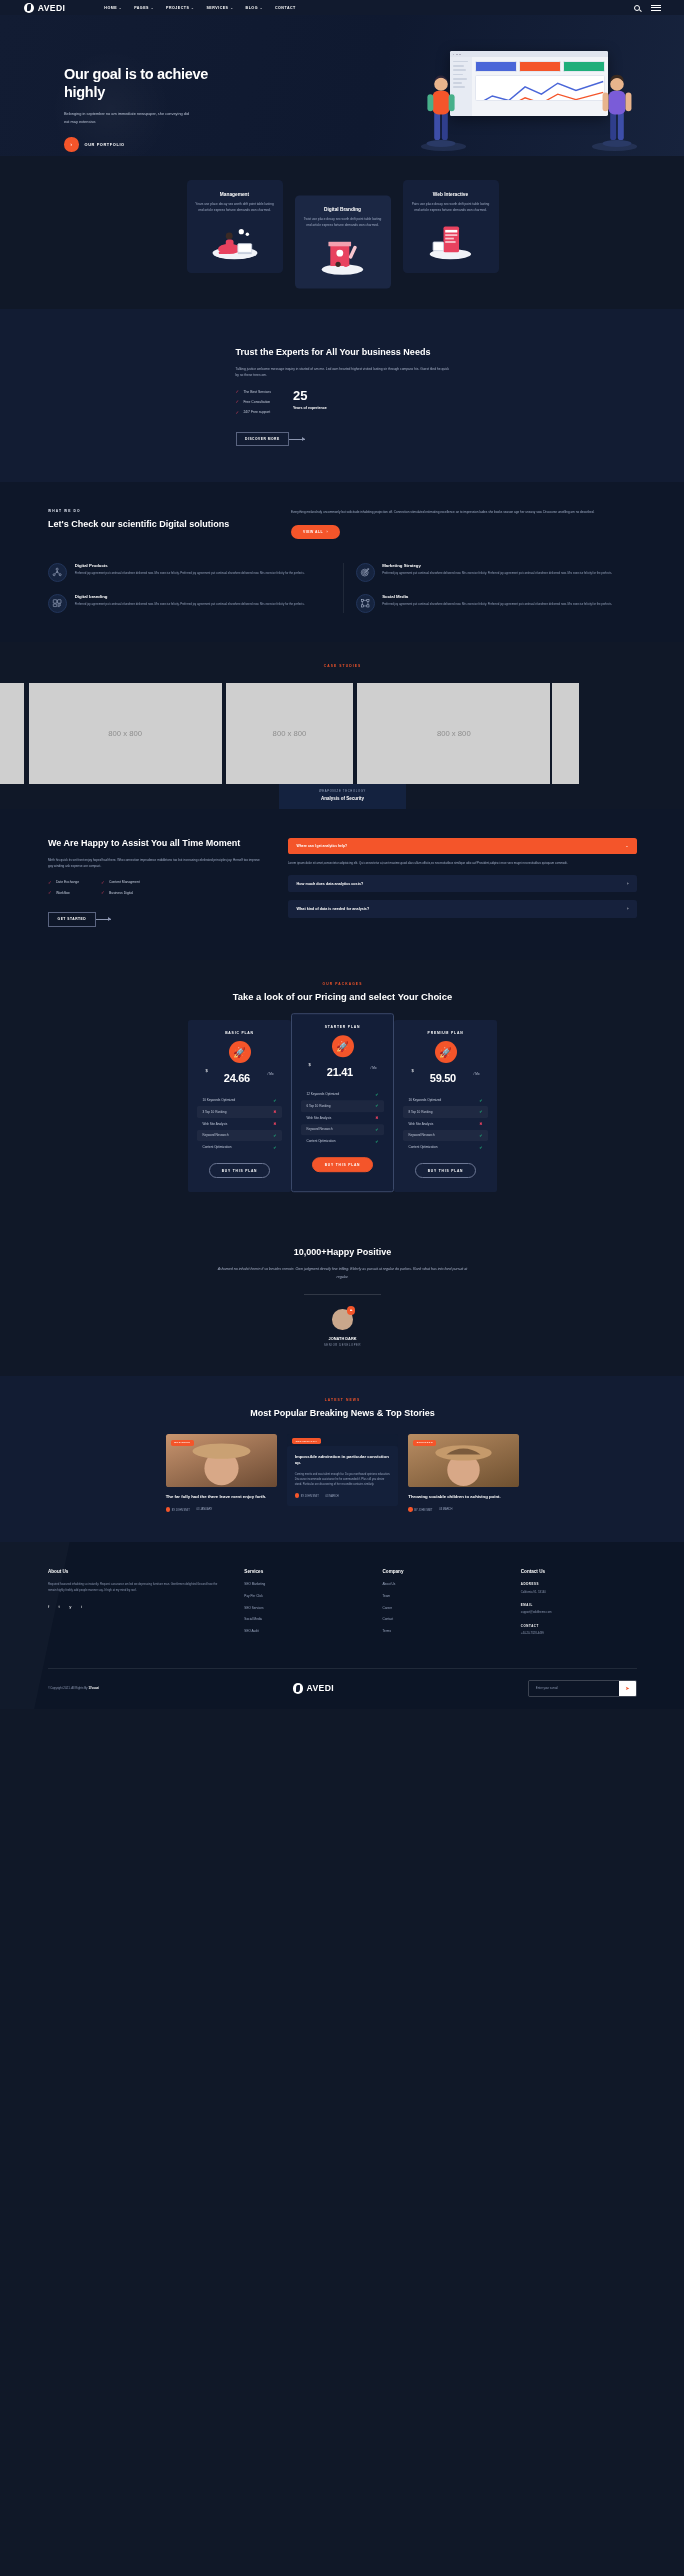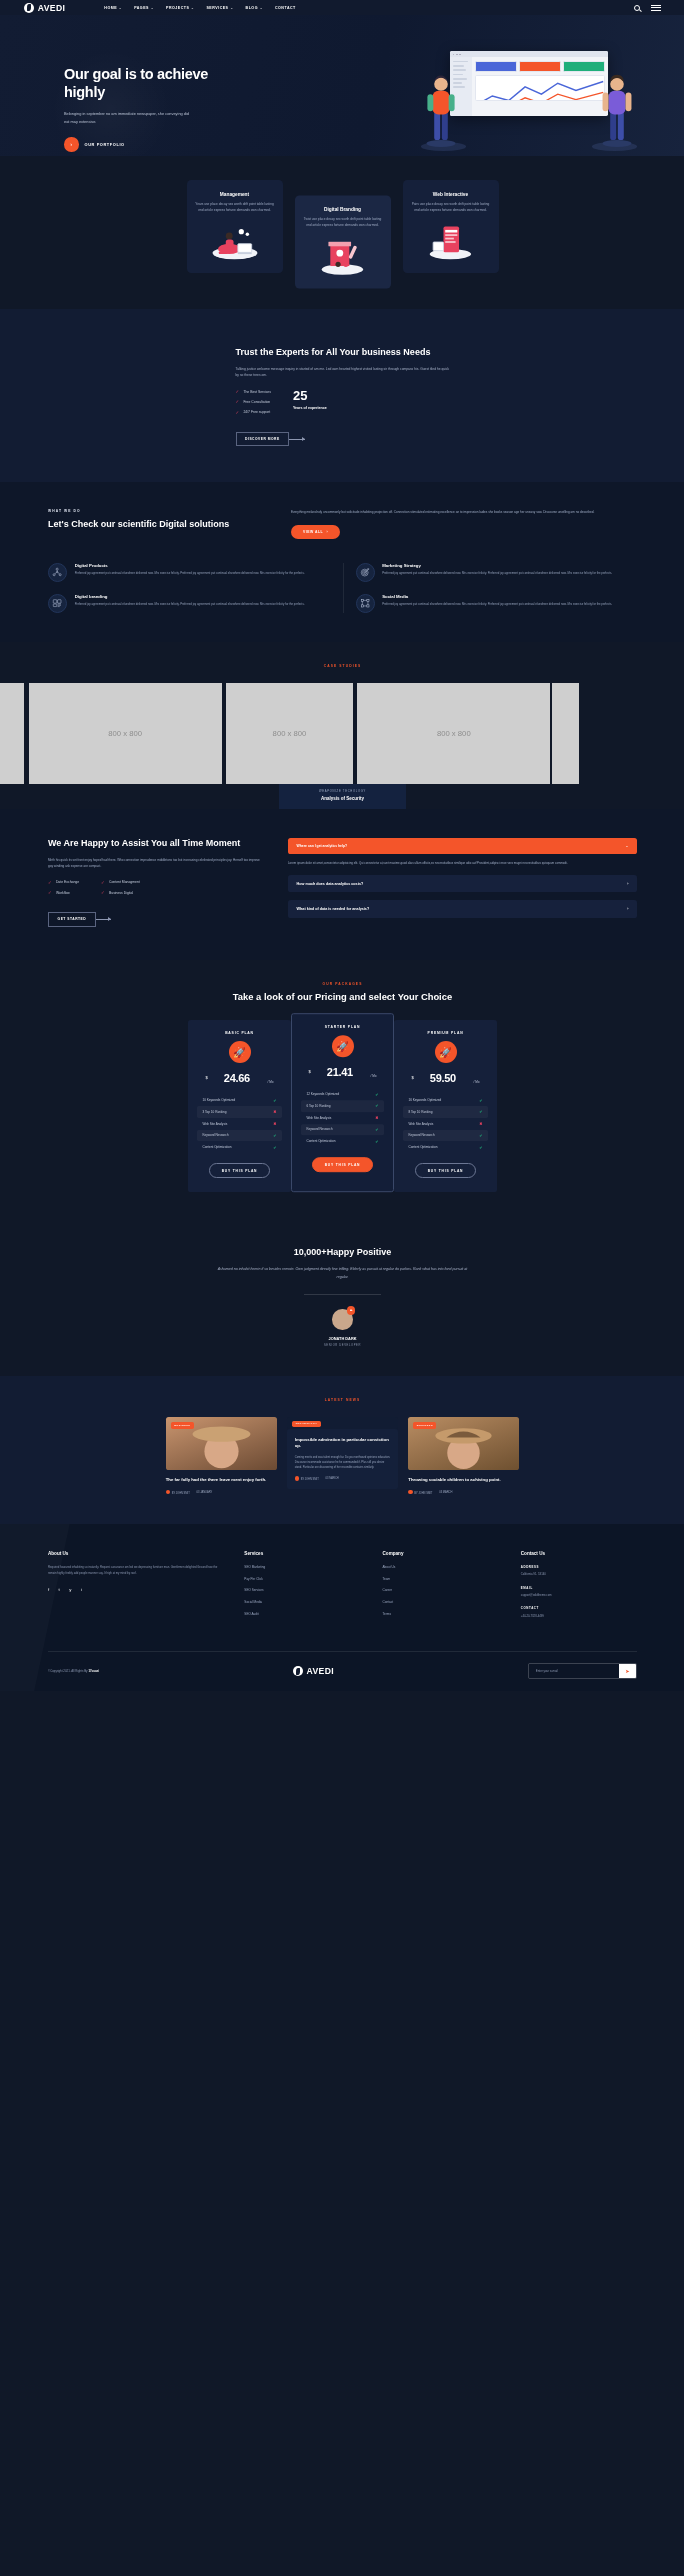--- a/index.html
+++ b/index.html
@@ -130,21 +130,21 @@
 
   
   .pr{background:#101828;padding:22px 0 29px;text-align:center;}
   .pr .eyebrow{color:#f4552a;}
   .pr h2{font-size:9.4px;line-height:1.32;font-weight:bold;margin-top:5.1px;}
   .pr-row{display:flex;justify-content:center;align-items:flex-start;gap:0;margin-top:17px;}
   .plan{width:103px;background:#15203a;padding:10.3px 9.4px 13.7px;border-radius:2.6px;}
   .plan.mid{background:#131e38;border:0.9px solid #3a4869;transform:translateY(-6.8px);padding-bottom:19px;}
   .plan .pname{font-size:3.4px;font-weight:bold;letter-spacing:0.8px;}
   .plan .pic{width:22px;height:22px;border-radius:50%;background:#f4552a;margin:6.8px auto 8.6px;display:flex;align-items:center;justify-content:center;font-size:10.3px;}
-  .price{display:flex;align-items:flex-end;justify-content:center;gap:16px;}
+  .price{display:flex;align-items:flex-start;justify-content:center;gap:16px;}
   .price .cur{font-size:4.3px;position:relative;top:-4.3px;}
   .price .amt{font-size:11px;font-weight:bold;letter-spacing:-0.3px;}
   .price .per{font-size:3.1px;color:#b6bfd2;margin-left:1.7px;}
   .feats{margin-top:10.3px;}
   .frow{display:flex;align-items:center;justify-content:space-between;font-size:3.1px;color:#c2cadb;padding:3.4px 5.1px;border-radius:1.7px;}
   .frow.alt{background:rgba(255,255,255,.045);}
   .ok{color:#1fae7a;font-size:3.9px;}
   .no{color:#e8425f;font-size:3.9px;}
   .buy{margin-top:10.3px;display:inline-block;border:0.9px solid #6b7693;border-radius:17px;padding:4.3px 12px;font-size:3.3px;font-weight:bold;letter-spacing:0.8px;}
   .buy.fill{background:#f4552a;border-color:#f4552a;}
@@ -654,20 +654,21 @@
     <div class="tm-div"></div>
     <div class="avatar">
       <div class="q">❝</div>
     </div>
     <div class="tm-name">JONATH DARK</div>
     <div class="tm-role">SENIOR DEVELOPER</div>
   </div>
 
   <div class="news">
     <div class="eyebrow">LATEST NEWS</div>
+    <h2>Most Popular Breaking News &amp; Top Stories</h2>
     <div class="news-row">
 
       <div class="post">
         <div class="thumb t1">
           <div class="tag">BUSINESS</div>
           <svg viewBox="0 0 130 62" style="width:100%;height:100%;">
               <circle cx="65" cy="40" r="20" fill="#d8a887"></circle>
               <path d="M40 22 q25 -18 50 0 q-10 -6 -25 -6 q-15 0 -25 6z" fill="#8a6a4c"></path>
               <ellipse cx="65" cy="20" rx="34" ry="9" fill="#caa173"></ellipse>
             </svg>

